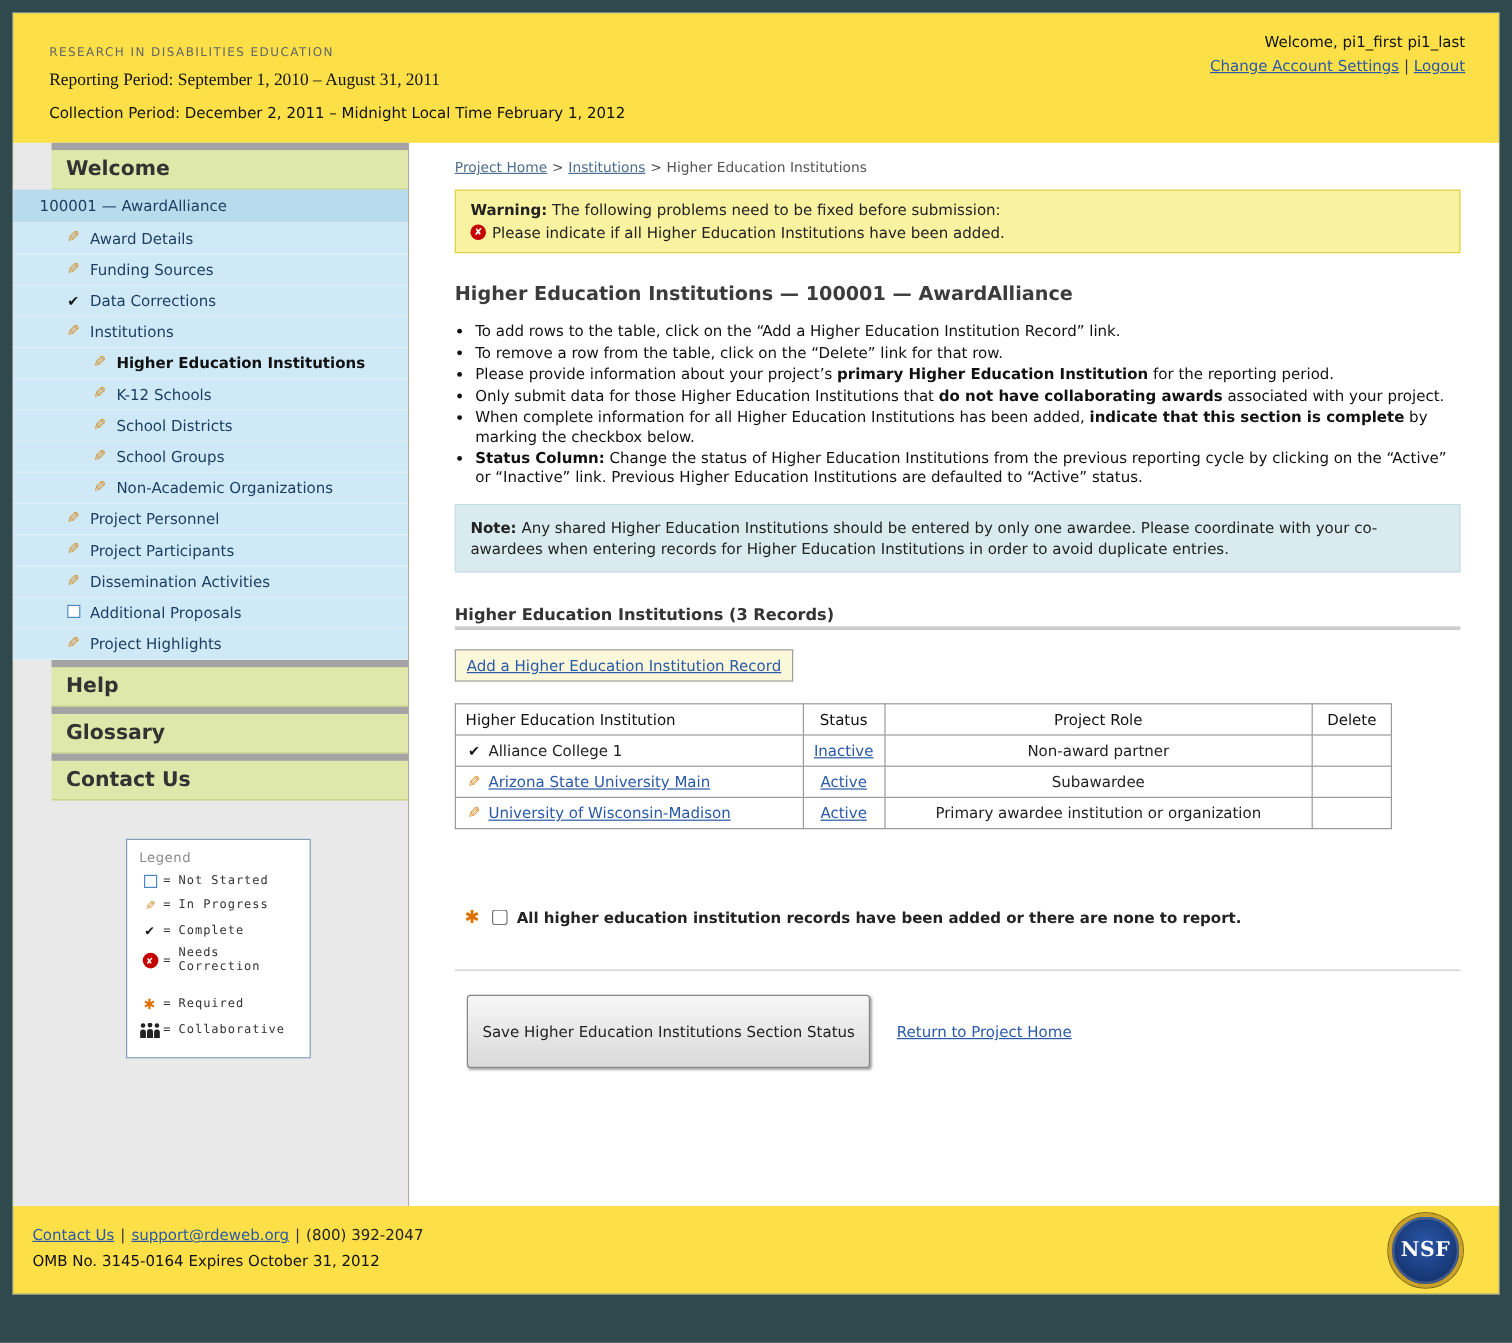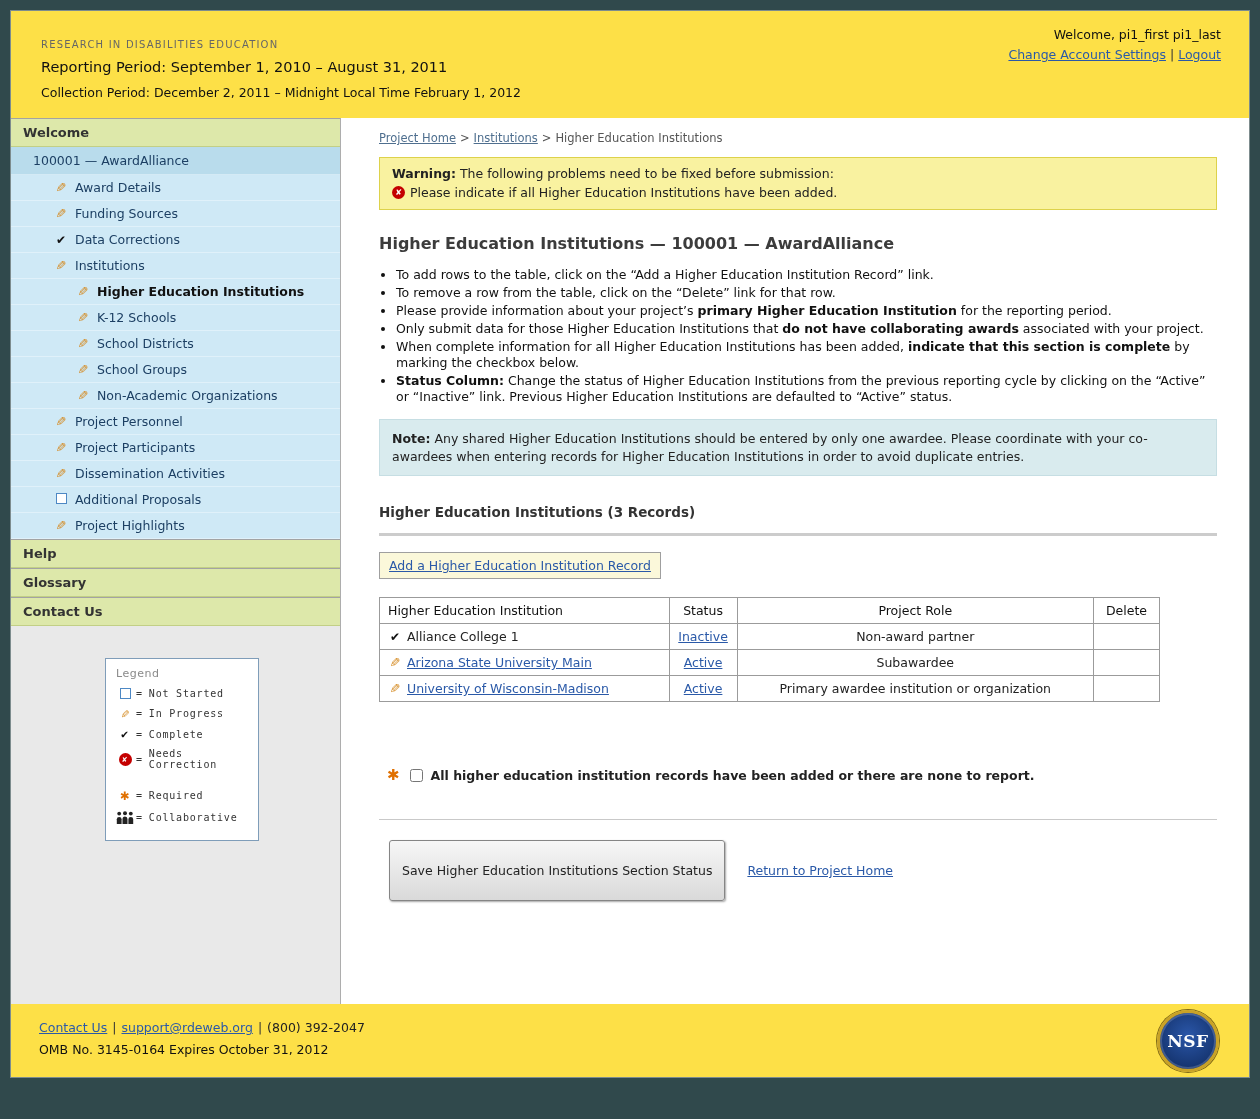--- a/index.html
+++ b/index.html
@@ -9,34 +9,34 @@
     font-size:12.5px;
     color:#222;
   }
   a { color:#2a59a8; text-decoration:underline; cursor:pointer; }
   .page { width:1240px; margin:10px auto 18px; background:#fde047; border:1px solid #7d8c8e; }
 
   
   .header { position:relative; padding:28px 26px 18px 30px; }
   .agency-line { font-size:10px; letter-spacing:1.2px; color:#666; }
   .app-title { font-size:19px; font-weight:bold; color:#1b2a6b; margin-top:3px; }
-  .reporting-period { font-size:14.5px; color:#111; margin-top:9px; }
+  .reporting-period { font-size:14.5px; color:#111; margin-top:9px;font-family:Liberation Serif, serif; }
   .collection-period { font-size:12.5px; color:#111; margin-top:10px; }
   .header-right { position:absolute; top:16px; right:28px; text-align:right; }
   .welcome-user { font-size:12.5px; color:#111; }
   .header-links { margin-top:5px; font-size:12.5px; color:#333; }
   .header-links .sep { margin:0 4px; }
 
   
   .content-wrap { display:flex; align-items:stretch; min-height:886px; }
   .sidebar { flex:0 0 330px; width:330px; background:#e9e9e9; border-right:1px solid #adadad; }
   .main { flex:1; padding:13px 32px 24px 38px; background:#fff; }
 
   
-  .nav-band { background:#dde8aa; border-top:1px solid #a3a3a3; border-bottom:1px solid #c2cf86; padding:6px 12px; font-size:13px; font-weight:bold; color:#333; cursor:pointer; }
+  .nav-band { background:#dde8aa; border-top:6px solid #a3a3a3; border-bottom:1px solid #c2cf86; padding:6px 12px; font-size:17px; font-weight:bold; color:#333; cursor:pointer;margin-left:32px; }
   .nav-award { background:#b9dcec; border-bottom:1px solid #d4eaf5; padding:6px 12px 6px 22px; font-size:12.5px; color:#1c3f63; cursor:pointer; }
   .nav-item { background:#cfe9f6; border-bottom:1px solid #e0f1fa; padding:5px 8px; font-size:12.5px; color:#1c3f63; display:flex; align-items:center; cursor:pointer; }
   .nav-item .icon { width:16px; flex:0 0 16px; text-align:center; margin-right:6px; }
   .lvl2 { padding-left:42px; }
   .lvl3 { padding-left:64px; }
   .nav-item.current .nav-label { font-weight:bold; color:#111; }
 
   
   .pencil { color:#d4891f; font-size:13px; display:inline-block; transform:scaleX(-1); line-height:1; }
   .check { color:#111; font-size:12px; line-height:1; }
@@ -63,21 +63,21 @@
   .warning-line2 { margin-top:4px; display:flex; align-items:center; }
   .warning-line2 .err-circle { margin-right:5px; }
 
   
   .page-title { margin-top:24px; font-size:16px; font-weight:bold; color:#3c3c3c; }
   .info-bullets { margin:14px 0 0 17px; }
   .info-bullets li { margin-bottom:2px; line-height:1.28; color:#111; }
   .note-box { margin-top:14px; background:#d9ebee; border:1px solid #c6dee3; padding:10px 12px; line-height:1.4; }
 
   
-  .records-heading { margin-top:28px; font-size:13.5px; font-weight:bold; color:#333; padding-bottom:13px; border-bottom:3px solid #cccccc; }
+  .records-heading { margin-top:28px; font-size:13.5px; font-weight:bold; color:#333; padding-bottom:1px; border-bottom:3px solid #cccccc; }
   .add-record-link { display:inline-block; margin-top:16px; background:#fbf8da; border:1px solid #9f9f9f; padding:5px 9px; font-size:12.5px; }
 
   .records-table { margin-top:18px; border-collapse:collapse; width:781px; }
   .records-table th, .records-table td { border:1px solid #9b9b9b; padding:5px 8px; font-size:12.5px; background:#fff; }
   .records-table th { font-weight:normal; color:#111; text-align:center; }
   .records-table th.col-inst { text-align:left; }
   .col-inst { width:290px; } .col-status { width:68px; } .col-role { width:357px; } .col-delete { width:66px; }
   .cell-inst { text-align:left; }
   .cell-inst .icon { display:inline-block; width:14px; margin-right:5px; text-align:center; }
   .cell-status, .cell-role, .cell-delete { text-align:center; }
@@ -85,21 +85,21 @@
   
   .confirm-row { margin-top:66px; padding-left:8px; display:flex; align-items:center; }
   .confirm-row input { margin:0 8px 0 10px; width:13px; height:13px; cursor:pointer; }
   .confirm-label { font-weight:bold; }
   .actions-rule { margin-top:36px; border-top:1px solid #c9c9c9; }
   .actions { margin-top:20px; padding-left:10px; display:flex; align-items:center; }
   .save-btn { font-family:inherit; font-size:12.5px; color:#222; padding:22px 12px; background:linear-gradient(#f7f7f7,#d9d9d9); border:1px solid #858585; border-radius:3px; box-shadow:1px 1px 2px rgba(0,0,0,0.35); cursor:pointer; }
   .return-link { margin-left:22px; }
 
   
-  .footer { position:relative; padding:16px 28px 20px; }
+  .footer { position:relative; padding:16px 16px 20px; }
   .footer-line1 { font-size:12.5px; }
   .footer-line1 .sep { margin:0 5px; color:#333; }
   .footer-omb { margin-top:7px; font-size:12.5px; color:#111; }
   .nsf-logo { position:absolute; right:30px; top:6px; width:62px; height:62px; border-radius:50%;
     background:radial-gradient(circle at 50% 40%, #2a56a8, #15346f 75%);
     border:3px solid #c9a227; box-shadow:0 0 0 1px #7e6716, inset 0 0 0 2px rgba(255,255,255,0.18);
     display:flex; align-items:center; justify-content:center; }
   .nsf-text { color:#fff; font-family:"DejaVu Serif","Liberation Serif",serif; font-weight:bold; font-size:17px; letter-spacing:0.5px; }
 </style>
 </head>

